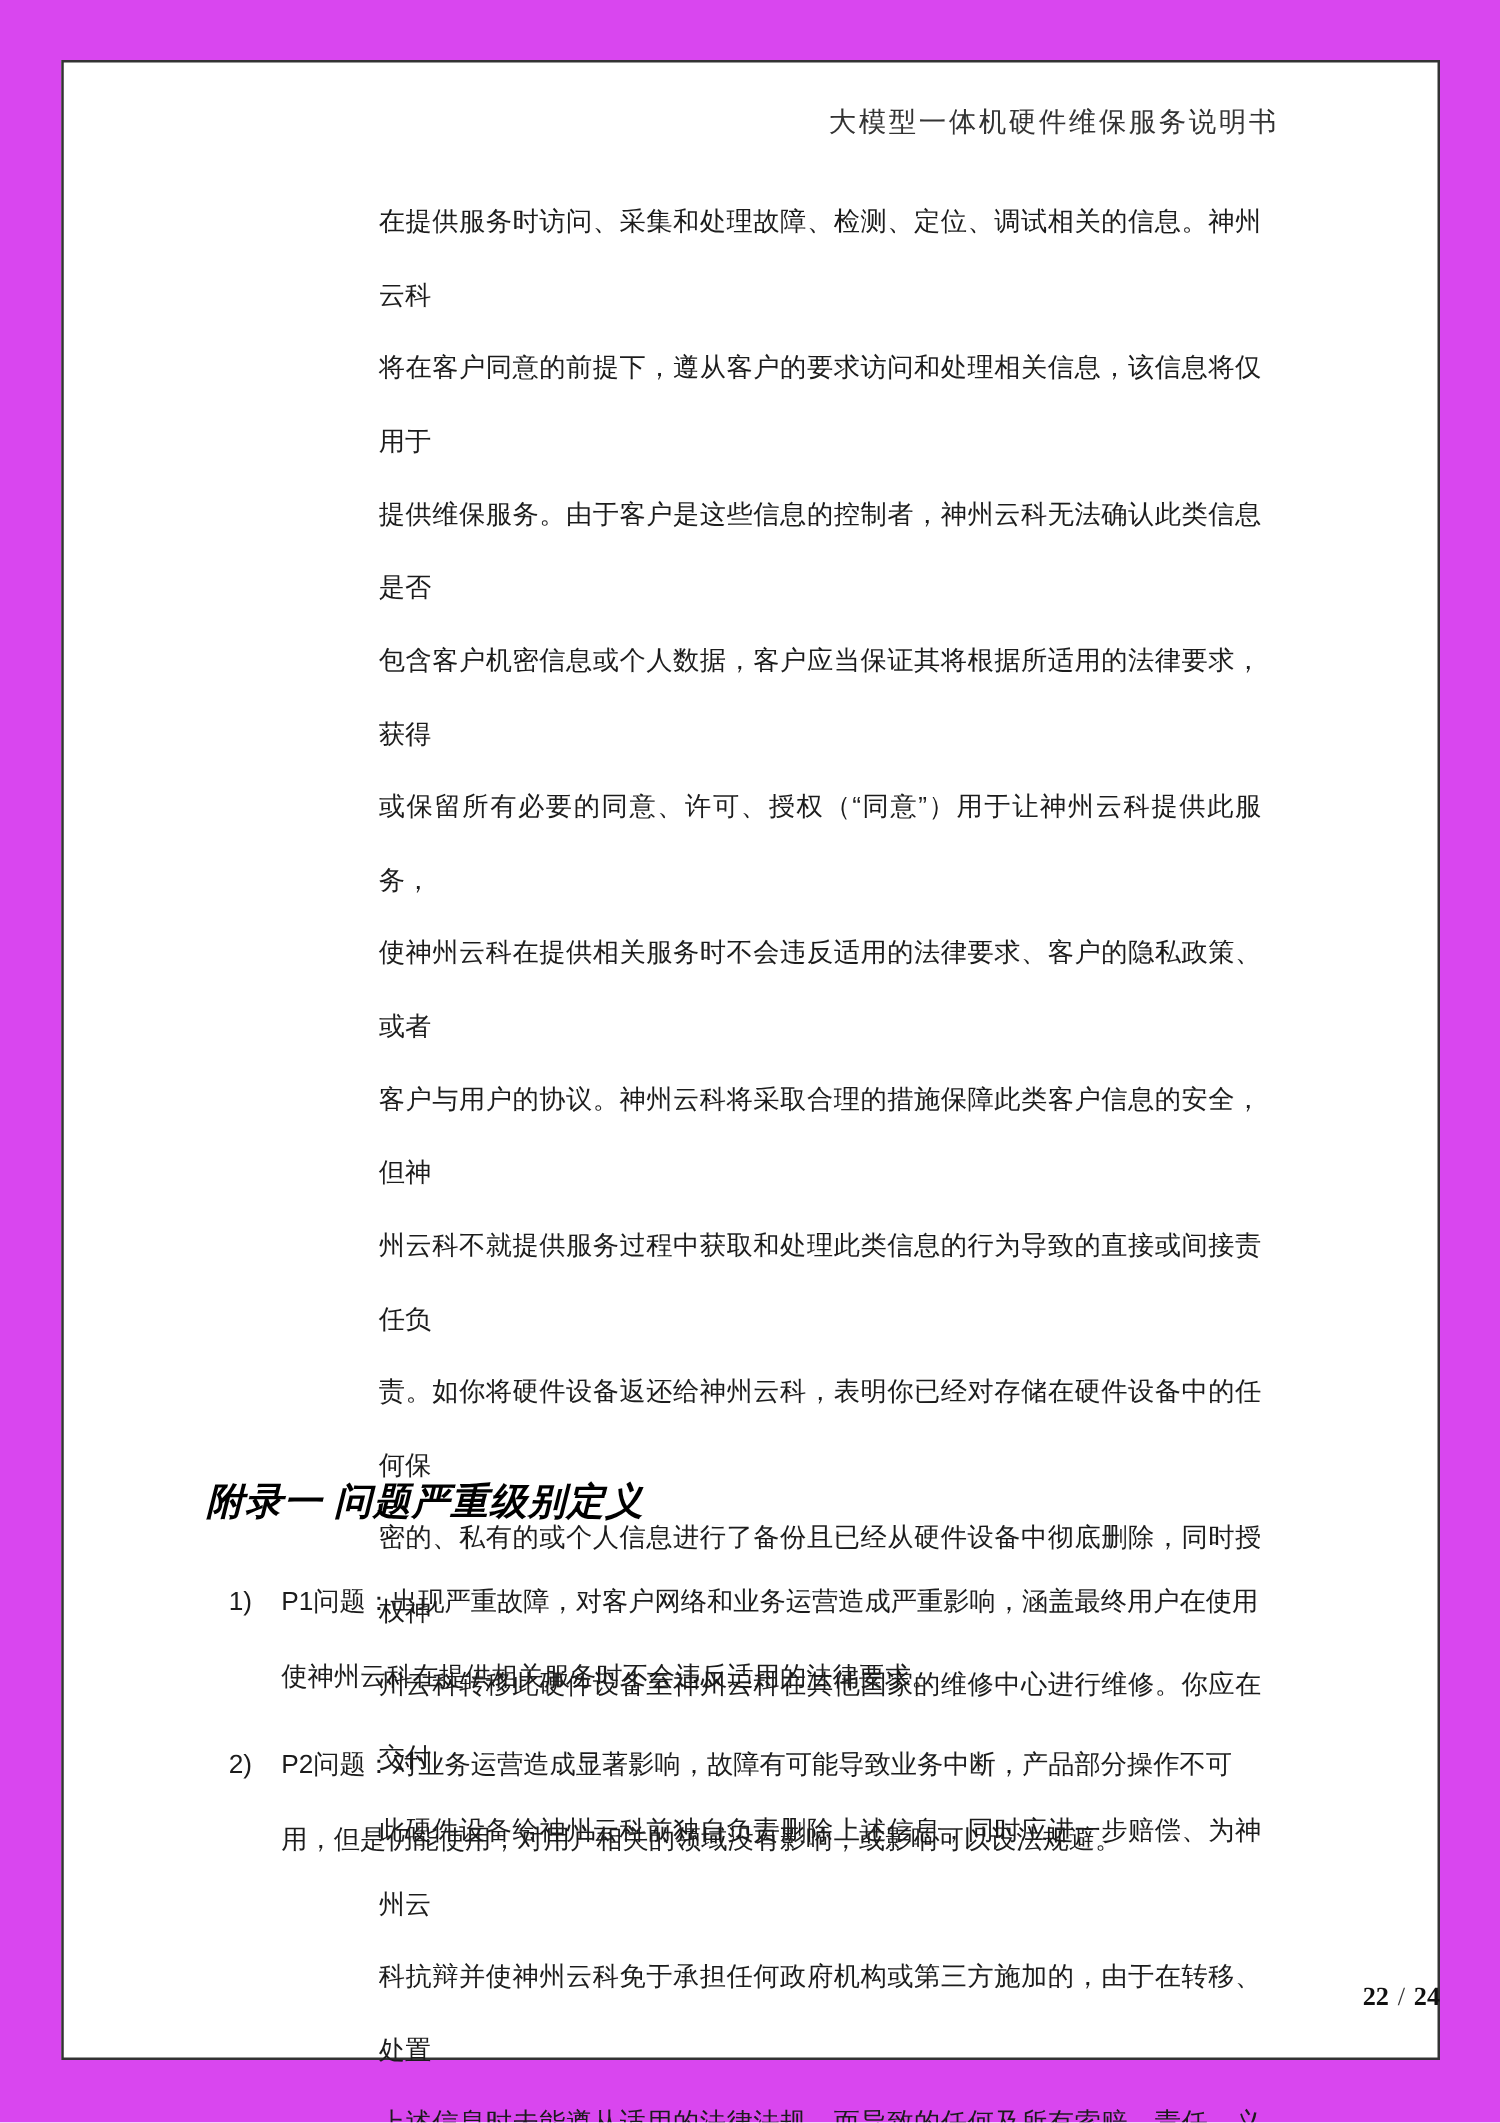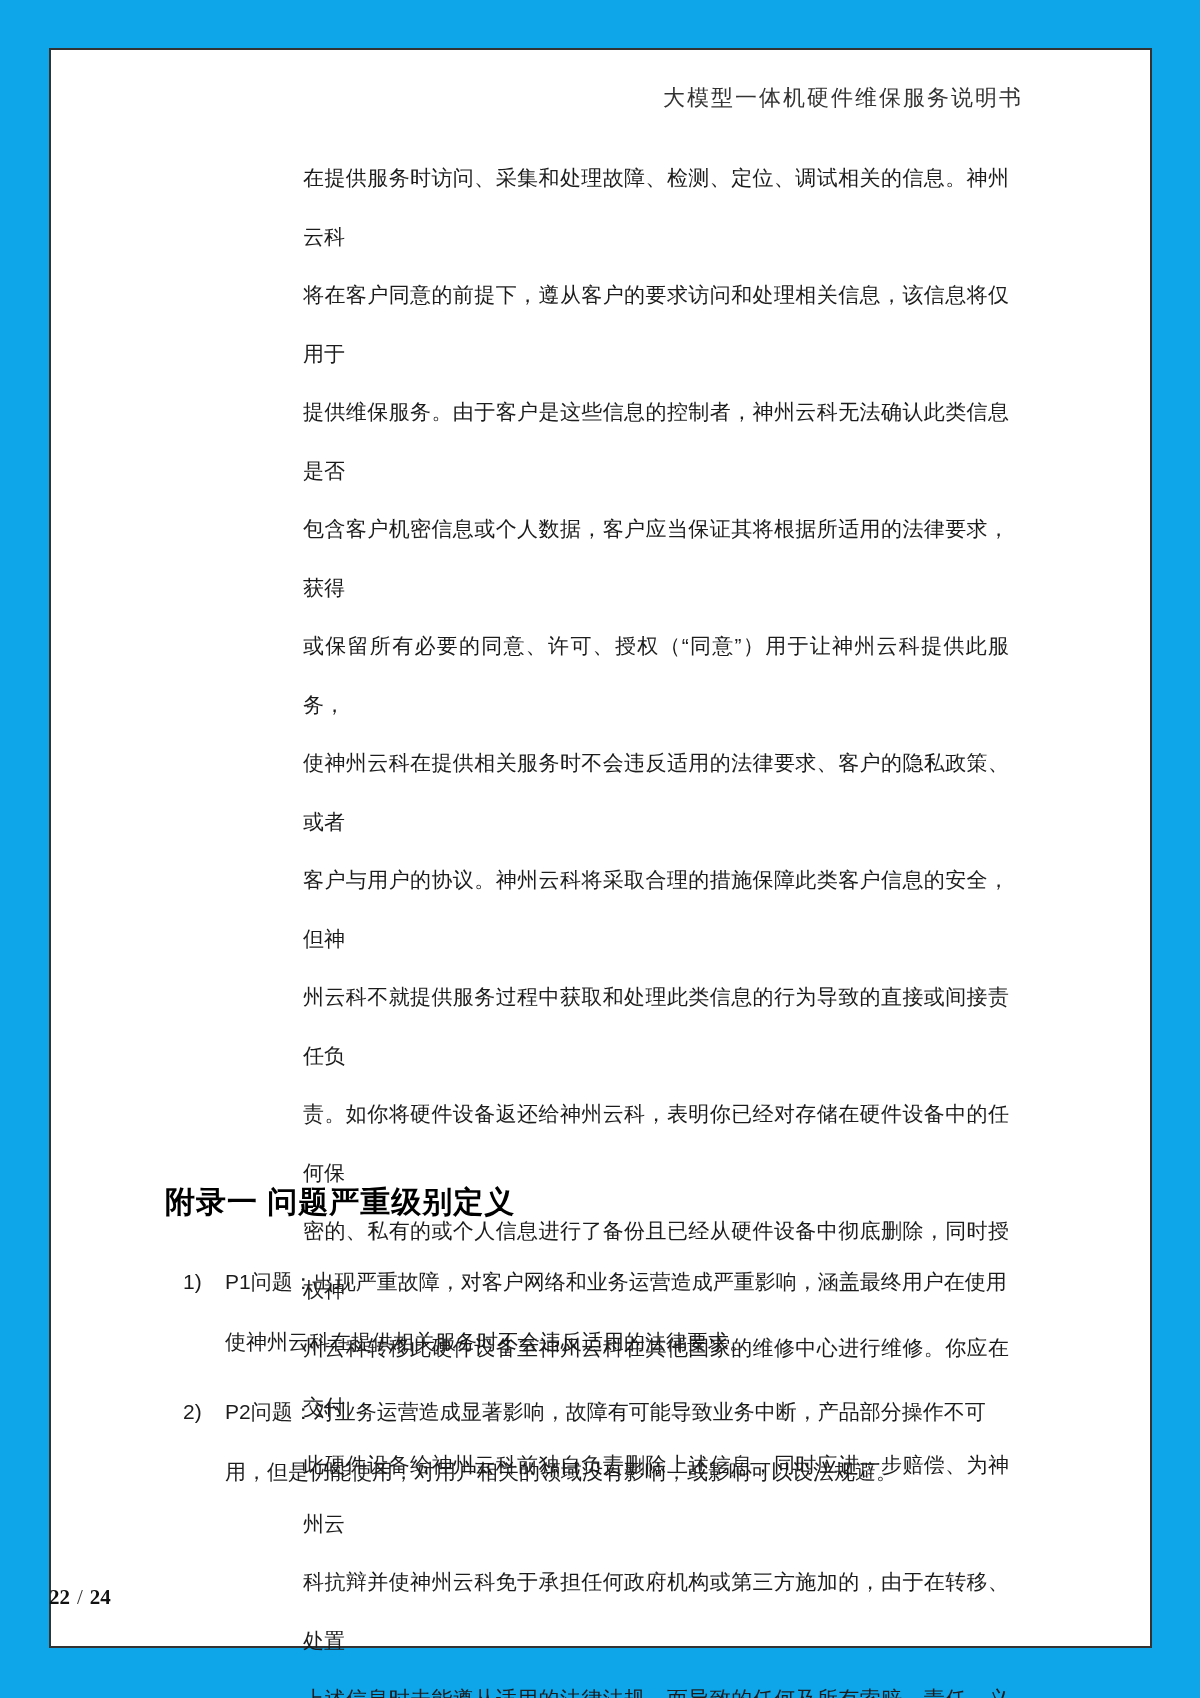--- a/index.html
+++ b/index.html
@@ -5,21 +5,21 @@
   * { margin: 0; padding: 0; box-sizing: border-box; }
   html, body {
     width: 1200px;
     background: #ffffff;
     font-family: "Liberation Sans", sans-serif;
   }
   .canvas {
     position: relative;
     width: 1200px;
     height: 1698px;
-    background: #0ea5e9;
+    background: #d946ef;
     overflow: hidden;
   }
   .page-border {
     position: absolute;
     left: 49px;
     top: 48px;
     width: 1103px;
     height: 1600px;
     border: 2px solid #333333;
     background: #ffffff;
@@ -48,20 +48,21 @@
   .appendix-heading {
     position: absolute;
     left: 165px;
     top: 1184px;
     font-size: 30px;
     line-height: 36px;
     font-weight: bold;
     color: #000000;
     letter-spacing: 1px;
     white-space: nowrap;
+    font-style: italic;
   }
   .list-item {
     position: absolute;
     left: 183px;
     width: 830px;
     font-size: 21px;
     line-height: 60px;
     color: #1c1c1c;
   }
   .list-item-1 { top: 1252px; }
@@ -77,21 +78,21 @@
     display: block;
     margin-left: 42px;
     white-space: pre-line;
     text-align: justify;
   }
   .doc-footer {
     position: absolute;
     left: 49px;
     top: 1585px;
     width: 1103px;
-    text-align: left;
+    text-align: right;
     font-family: "Liberation Serif", serif;
     font-size: 21px;
     color: #111111;
   }
   .doc-footer .pg-num { font-weight: bold; }
   .doc-footer .pg-sep { font-weight: normal; margin: 0 7px; color: #333333; }
 </style>
 </head>
 <body>
 

